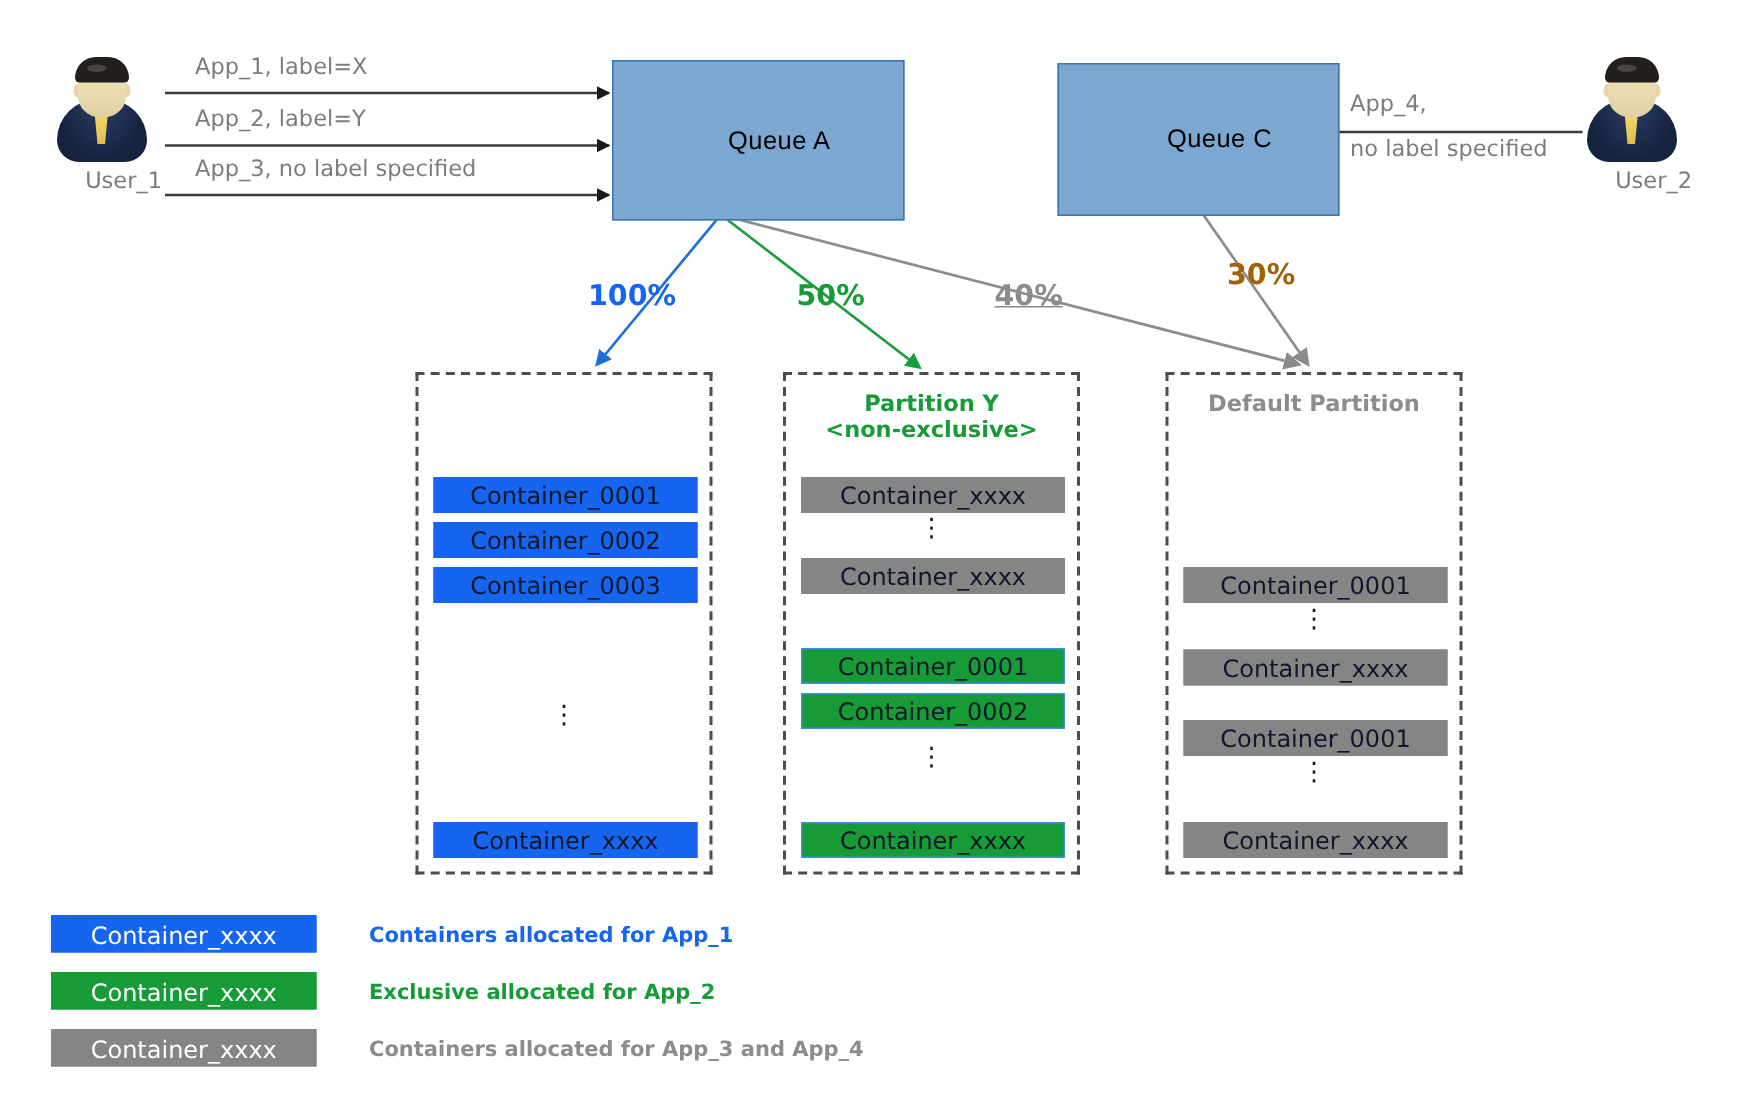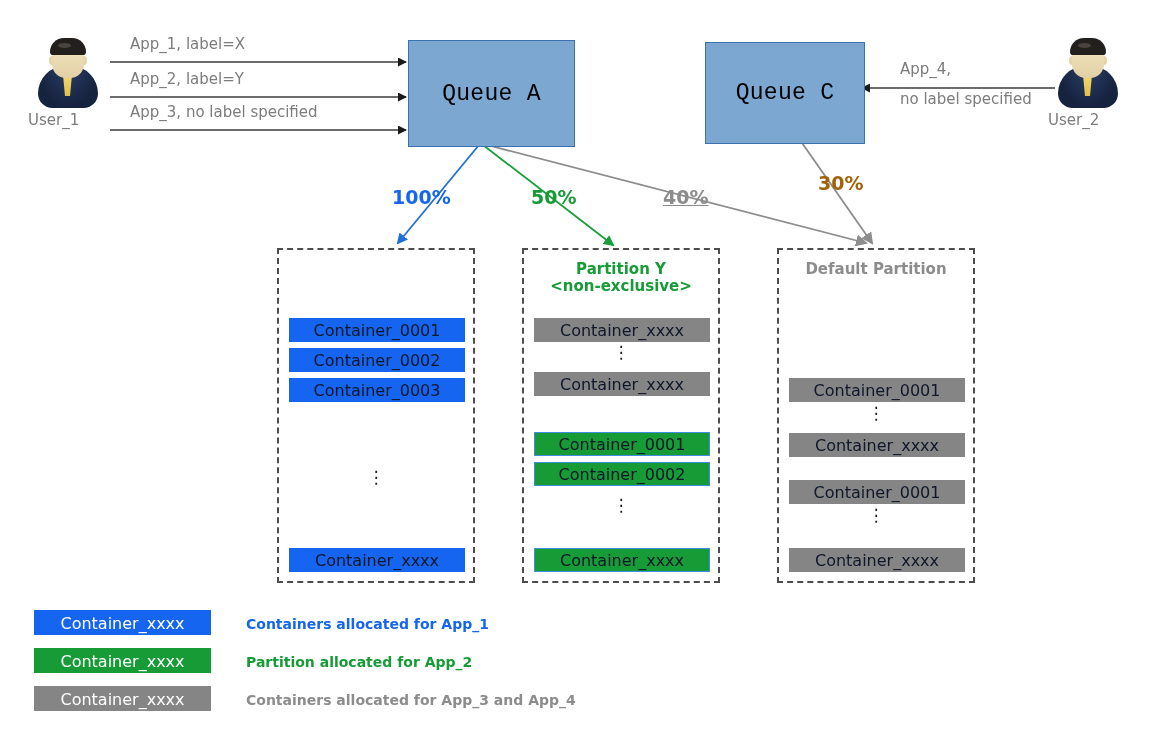--- a/index.html
+++ b/index.html
@@ -27,30 +27,31 @@
 
   
   .queue-box {
     position: absolute;
     background: #7ba7d1;
     border: 1px solid #3b72b0;
     display: flex;
     align-items: center;
     justify-content: center;
     color: #000000;
-    font-size: 23px;
-    font-family: Liberation Mono, monospace;
+    font-size: 17px;
+    font-family: Liberation Sans, sans-serif;
     letter-spacing: 0.3px;
+    padding-left: 28px;
   }
 
   
   .user {
     position: absolute;
     width: 80px;
-    text-align: left;
+    text-align: right;
   }
   .user-label {
     margin-top: 3px;
     font-size: 15px;
     color: #7c7c7c;
     font-family: "DejaVu Sans", sans-serif;
   }
   .user-glyph {
     position: relative;
     width: 66px;
@@ -302,20 +303,20 @@
     <div class="vdots" style="left:0; top:260px; width:100%;">⋮</div>
     <div class="container-box c-gray" style="left:10px; top:298px; width:176px;">Container_xxxx</div>
   </div>
 
   <div class="legend-row" style="left:0; top:0;">
     <div class="legend-swatch c-blue" style="left:34px; top:610px;">Container_xxxx</div>
     <div class="legend-text" style="left:246px; top:616px; color:#1565f0;">Containers allocated for App_1</div>
   </div>
   <div class="legend-row" style="left:0; top:0;">
     <div class="legend-swatch c-green" style="left:34px; top:648px; border-color:#169b36;">Container_xxxx</div>
-    <div class="legend-text" style="left:246px; top:654px; color:#169b36;">Partition allocated for App_2</div>
+    <div class="legend-text" style="left:246px; top:654px; color:#169b36;">Exclusive allocated for App_2</div>
   </div>
   <div class="legend-row" style="left:0; top:0;">
     <div class="legend-swatch c-gray" style="left:34px; top:686px;">Container_xxxx</div>
     <div class="legend-text" style="left:246px; top:692px; color:#8c8c8c;">Containers allocated for App_3 and App_4</div>
   </div>
 
 </div>
 
 </body></html>

